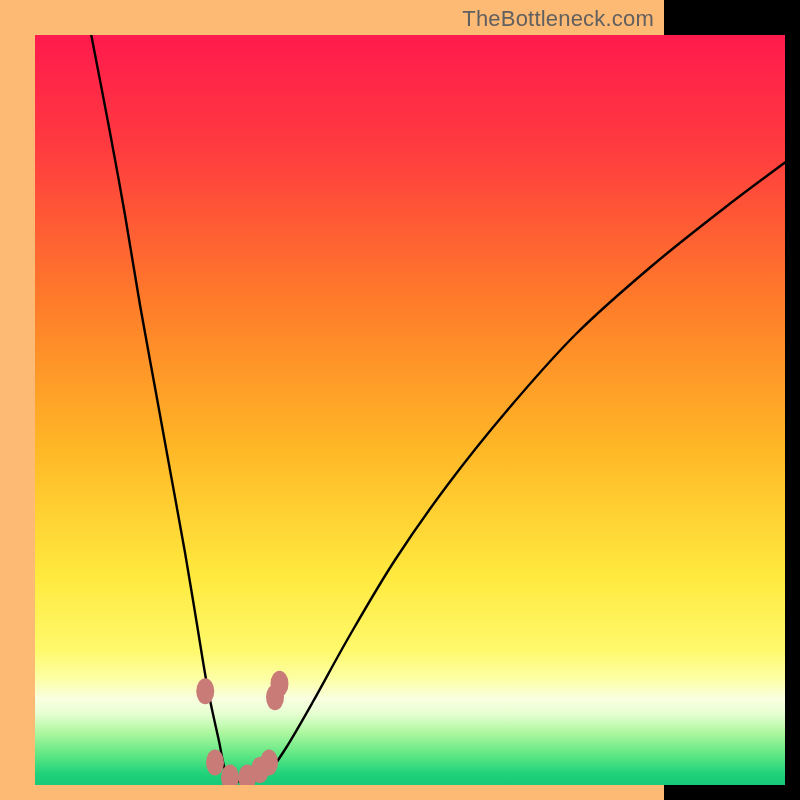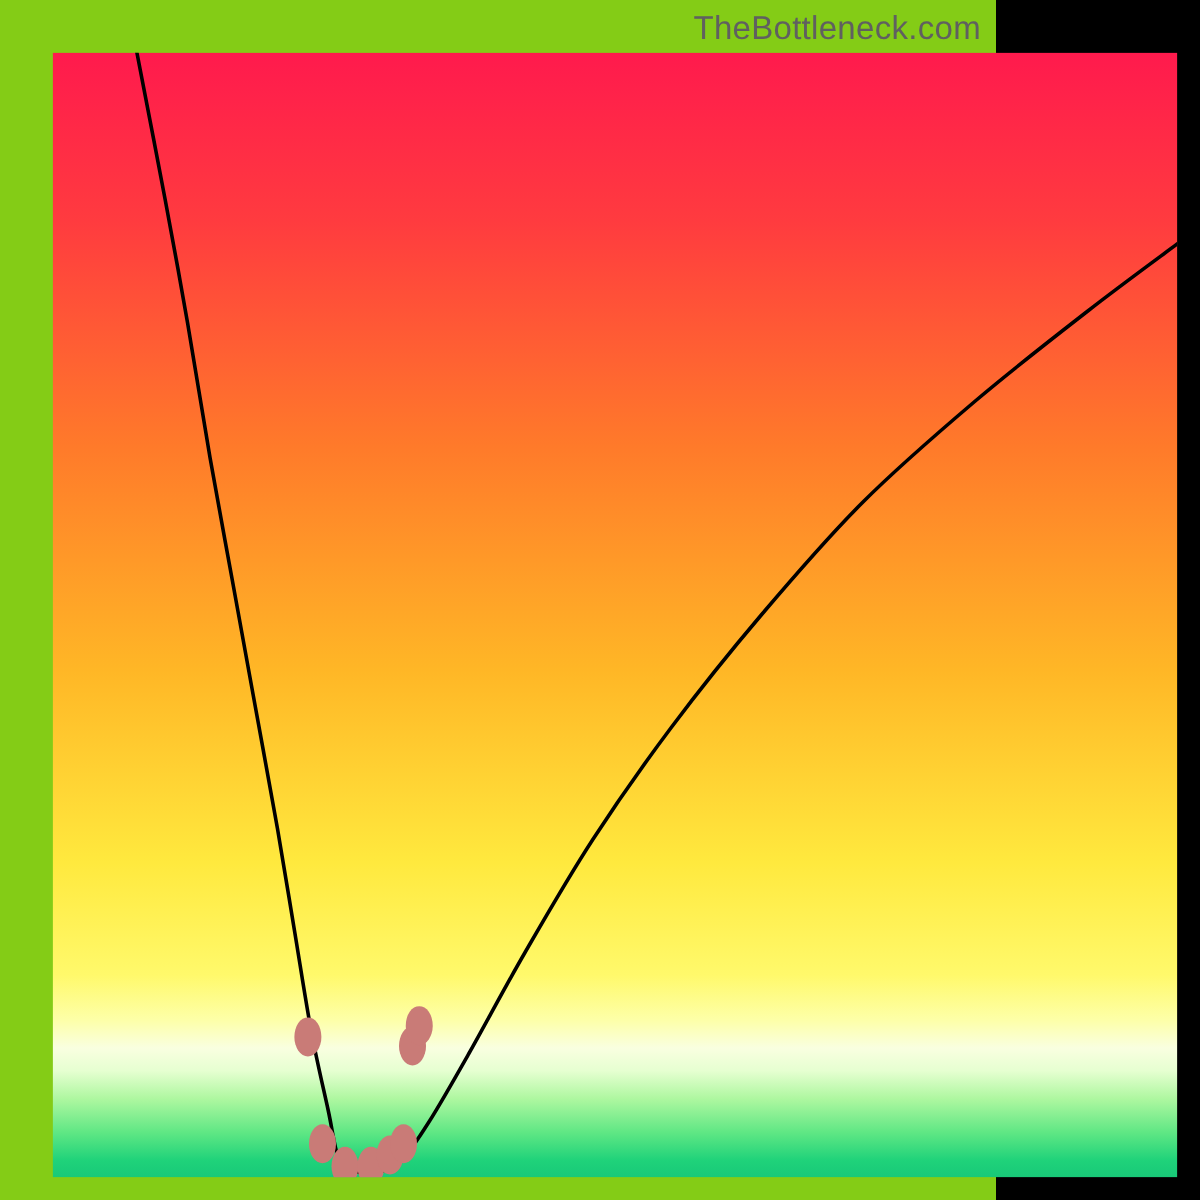--- a/index.html
+++ b/index.html
@@ -8,21 +8,21 @@
     width: 800px;
     height: 800px;
     overflow: hidden;
     background: #000;
     font-family: Arial, Helvetica, sans-serif;
   }
   .frame {
     position: absolute;
     left: 0; top: 0;
     width: 664px; height: 800px;
-    background: #84cc16;
+    background: #fdba74;
   }
   .plot {
     position: absolute;
     left: 35px;
     top: 35px;
     width: 750px;
     height: 750px;
     overflow: hidden;
   }
   .watermark {

